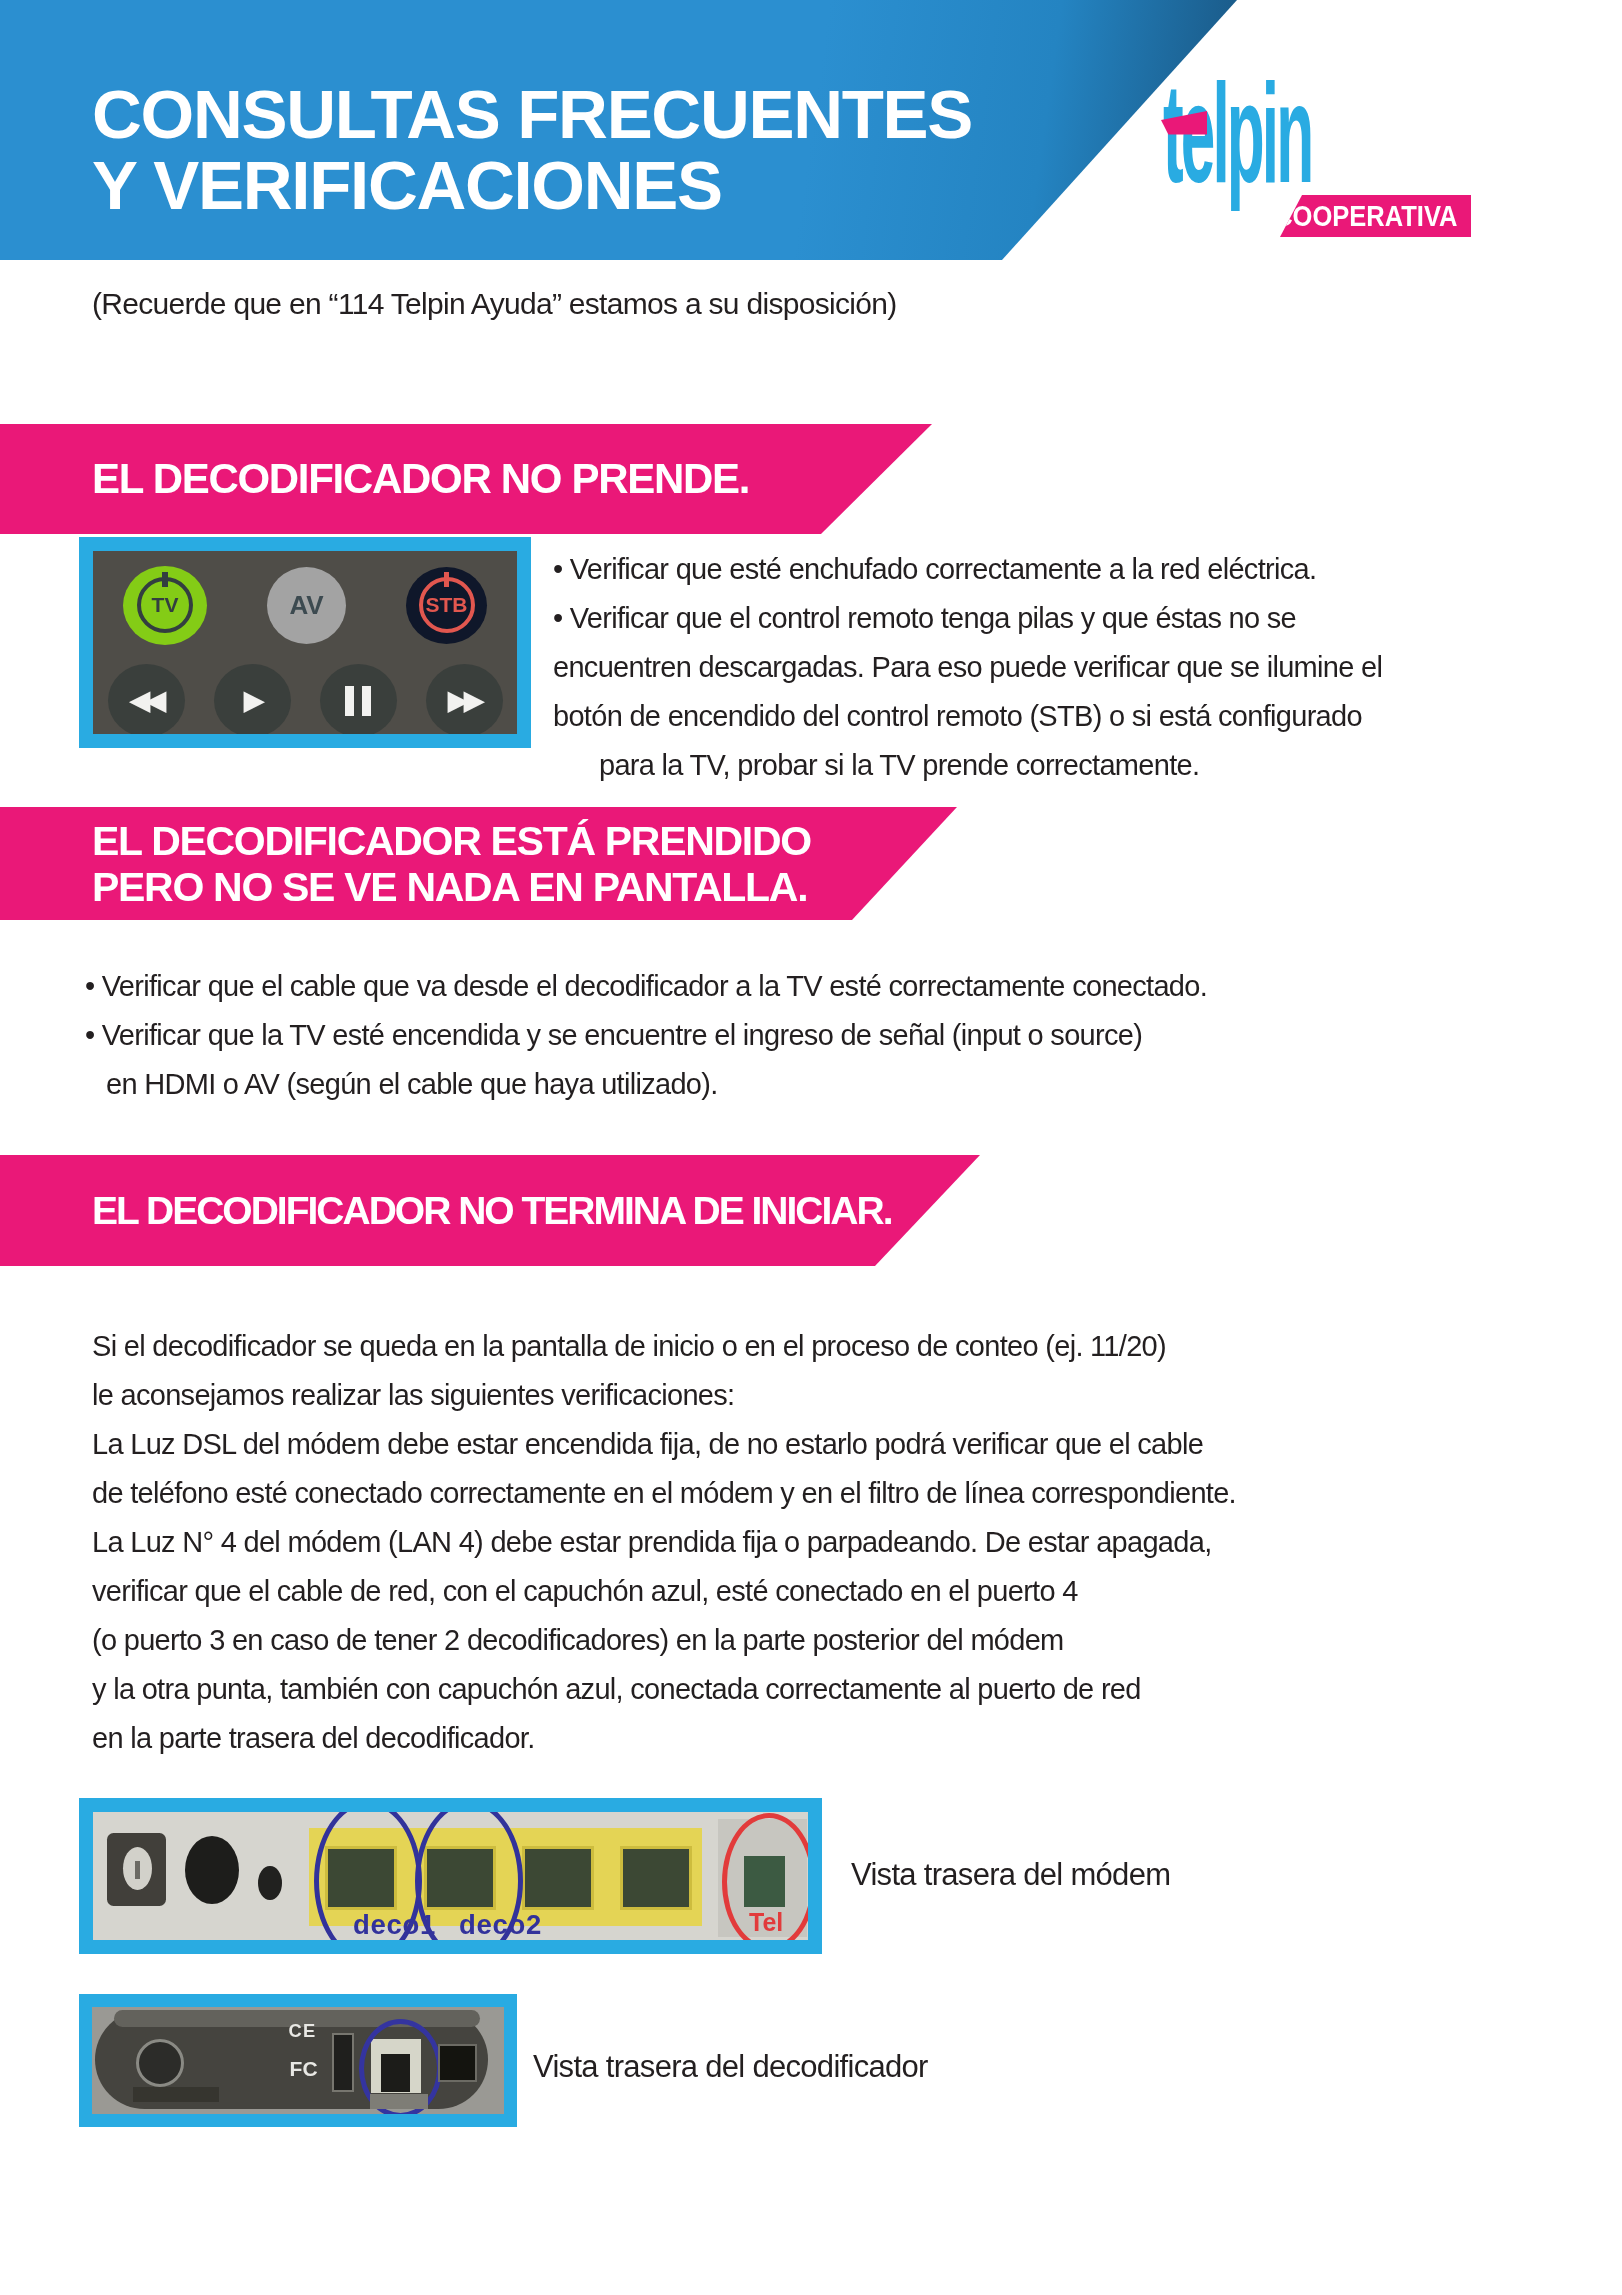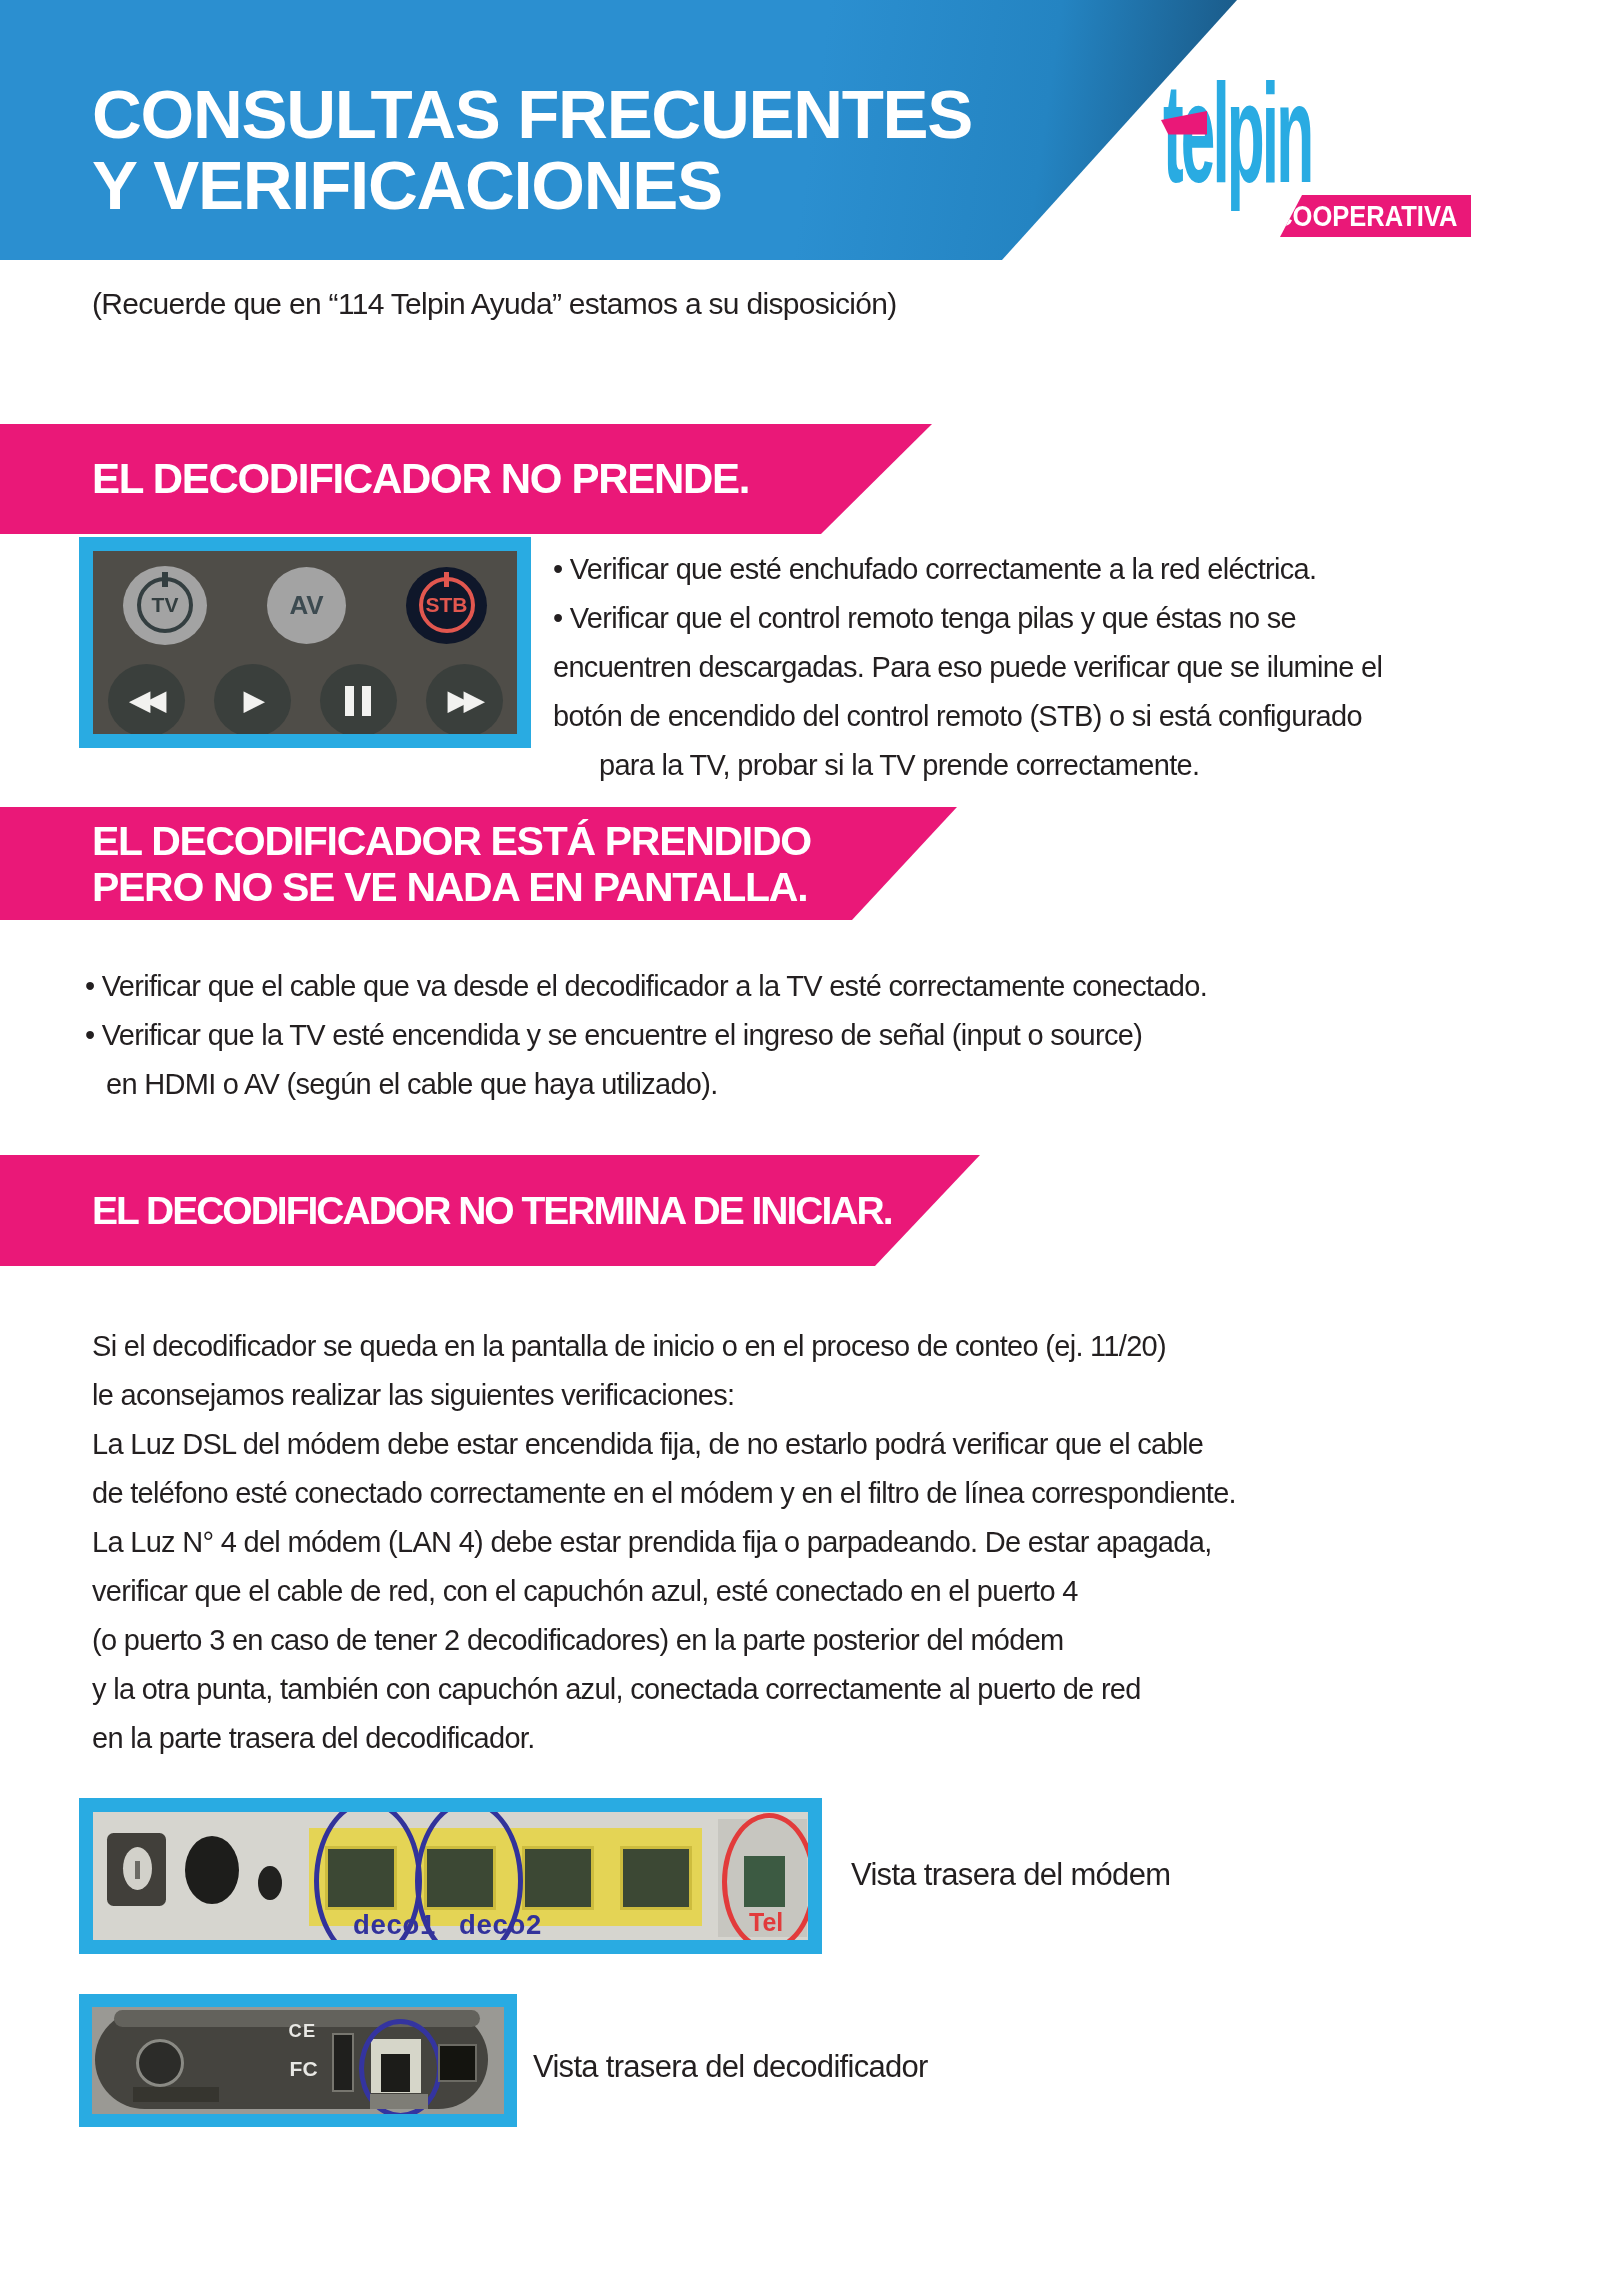--- a/index.html
+++ b/index.html
@@ -40,21 +40,21 @@
 
   
   .photo{position:absolute;border:14.4px solid #29ABE2;box-sizing:border-box;overflow:hidden;}
 
   
   .remote{left:79px;top:537px;width:452px;height:211px;background:#4f4d48;}
   .r-row{position:absolute;left:0;width:100%;display:flex;justify-content:space-around;align-items:center;}
   .r-top{top:11.8px;height:85px;}
   .r-bot{top:110px;height:79px;}
   .r-btn{border-radius:50%;display:flex;align-items:center;justify-content:center;}
-  .r-tv{width:84px;height:79px;background:#a3a3a3;}
+  .r-tv{width:84px;height:79px;background:#84cc16;}
   .r-av{width:79px;height:77px;background:#a3a3a3;color:#3c4a50;font-size:26px;font-weight:bold;}
   .r-stb{width:81px;height:77px;background:#0f172a;}
   .ring{width:56px;height:56px;border:4.6px solid #333e40;border-radius:50%;display:flex;align-items:center;
         justify-content:center;font-size:21px;font-weight:bold;color:#333e40;position:relative;box-sizing:border-box;}
   .ring .stem{position:absolute;top:-9.2px;left:50%;margin-left:-2.6px;width:5.2px;height:14.4px;background:inherit;
         background:#333e40;}
   .ring-red{border-color:#E2574F;color:#E2574F;}
   .ring-red .stem{background:#E2574F;}
   .r-dark{width:77px;height:73px;background:#3a3f3c;color:#f2f2f0;font-size:26px;font-weight:bold;letter-spacing:-3.9px;}
   .pause{display:flex;gap:7.9px;}

